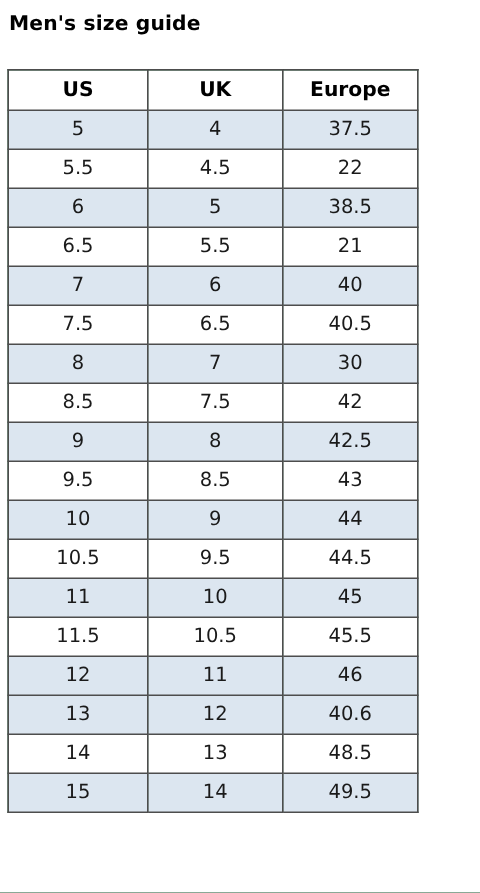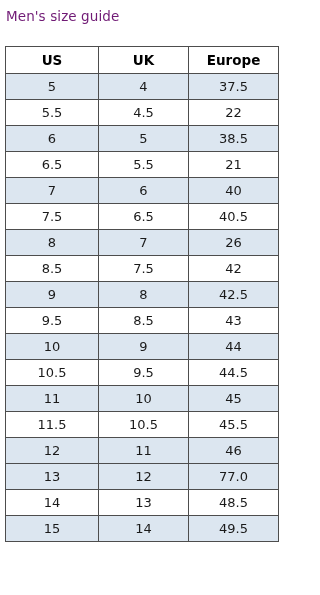--- a/index.html
+++ b/index.html
@@ -19,23 +19,23 @@
     position: relative;
     width: 284px;
     height: 595px;
     box-sizing: border-box;
   }
   .page-title {
     position: absolute;
     left: 6px;
     top: 8px;
     font-size: 13.5px;
-    font-weight: normal;
+    font-weight: bold;
     letter-spacing: 0.1px;
-    color: #701a75;
+    color: #000000;
     white-space: nowrap;
   }
   .size-table-wrap {
     position: absolute;
     left: 5px;
     top: 46px;
     width: 273px;
   }
   table.size-table {
     border-collapse: collapse;
@@ -122,21 +122,21 @@
             <td>40</td>
           </tr>
           <tr class="plain">
             <td>7.5</td>
             <td>6.5</td>
             <td>40.5</td>
           </tr>
           <tr class="shaded">
             <td>8</td>
             <td>7</td>
-            <td>26</td>
+            <td>30</td>
           </tr>
           <tr class="plain">
             <td>8.5</td>
             <td>7.5</td>
             <td>42</td>
           </tr>
           <tr class="shaded">
             <td>9</td>
             <td>8</td>
             <td>42.5</td>
@@ -167,21 +167,21 @@
             <td>45.5</td>
           </tr>
           <tr class="shaded">
             <td>12</td>
             <td>11</td>
             <td>46</td>
           </tr>
           <tr class="shaded">
             <td>13</td>
             <td>12</td>
-            <td>77.0</td>
+            <td>40.6</td>
           </tr>
           <tr class="plain">
             <td>14</td>
             <td>13</td>
             <td>48.5</td>
           </tr>
           <tr class="shaded">
             <td>15</td>
             <td>14</td>
             <td>49.5</td>

